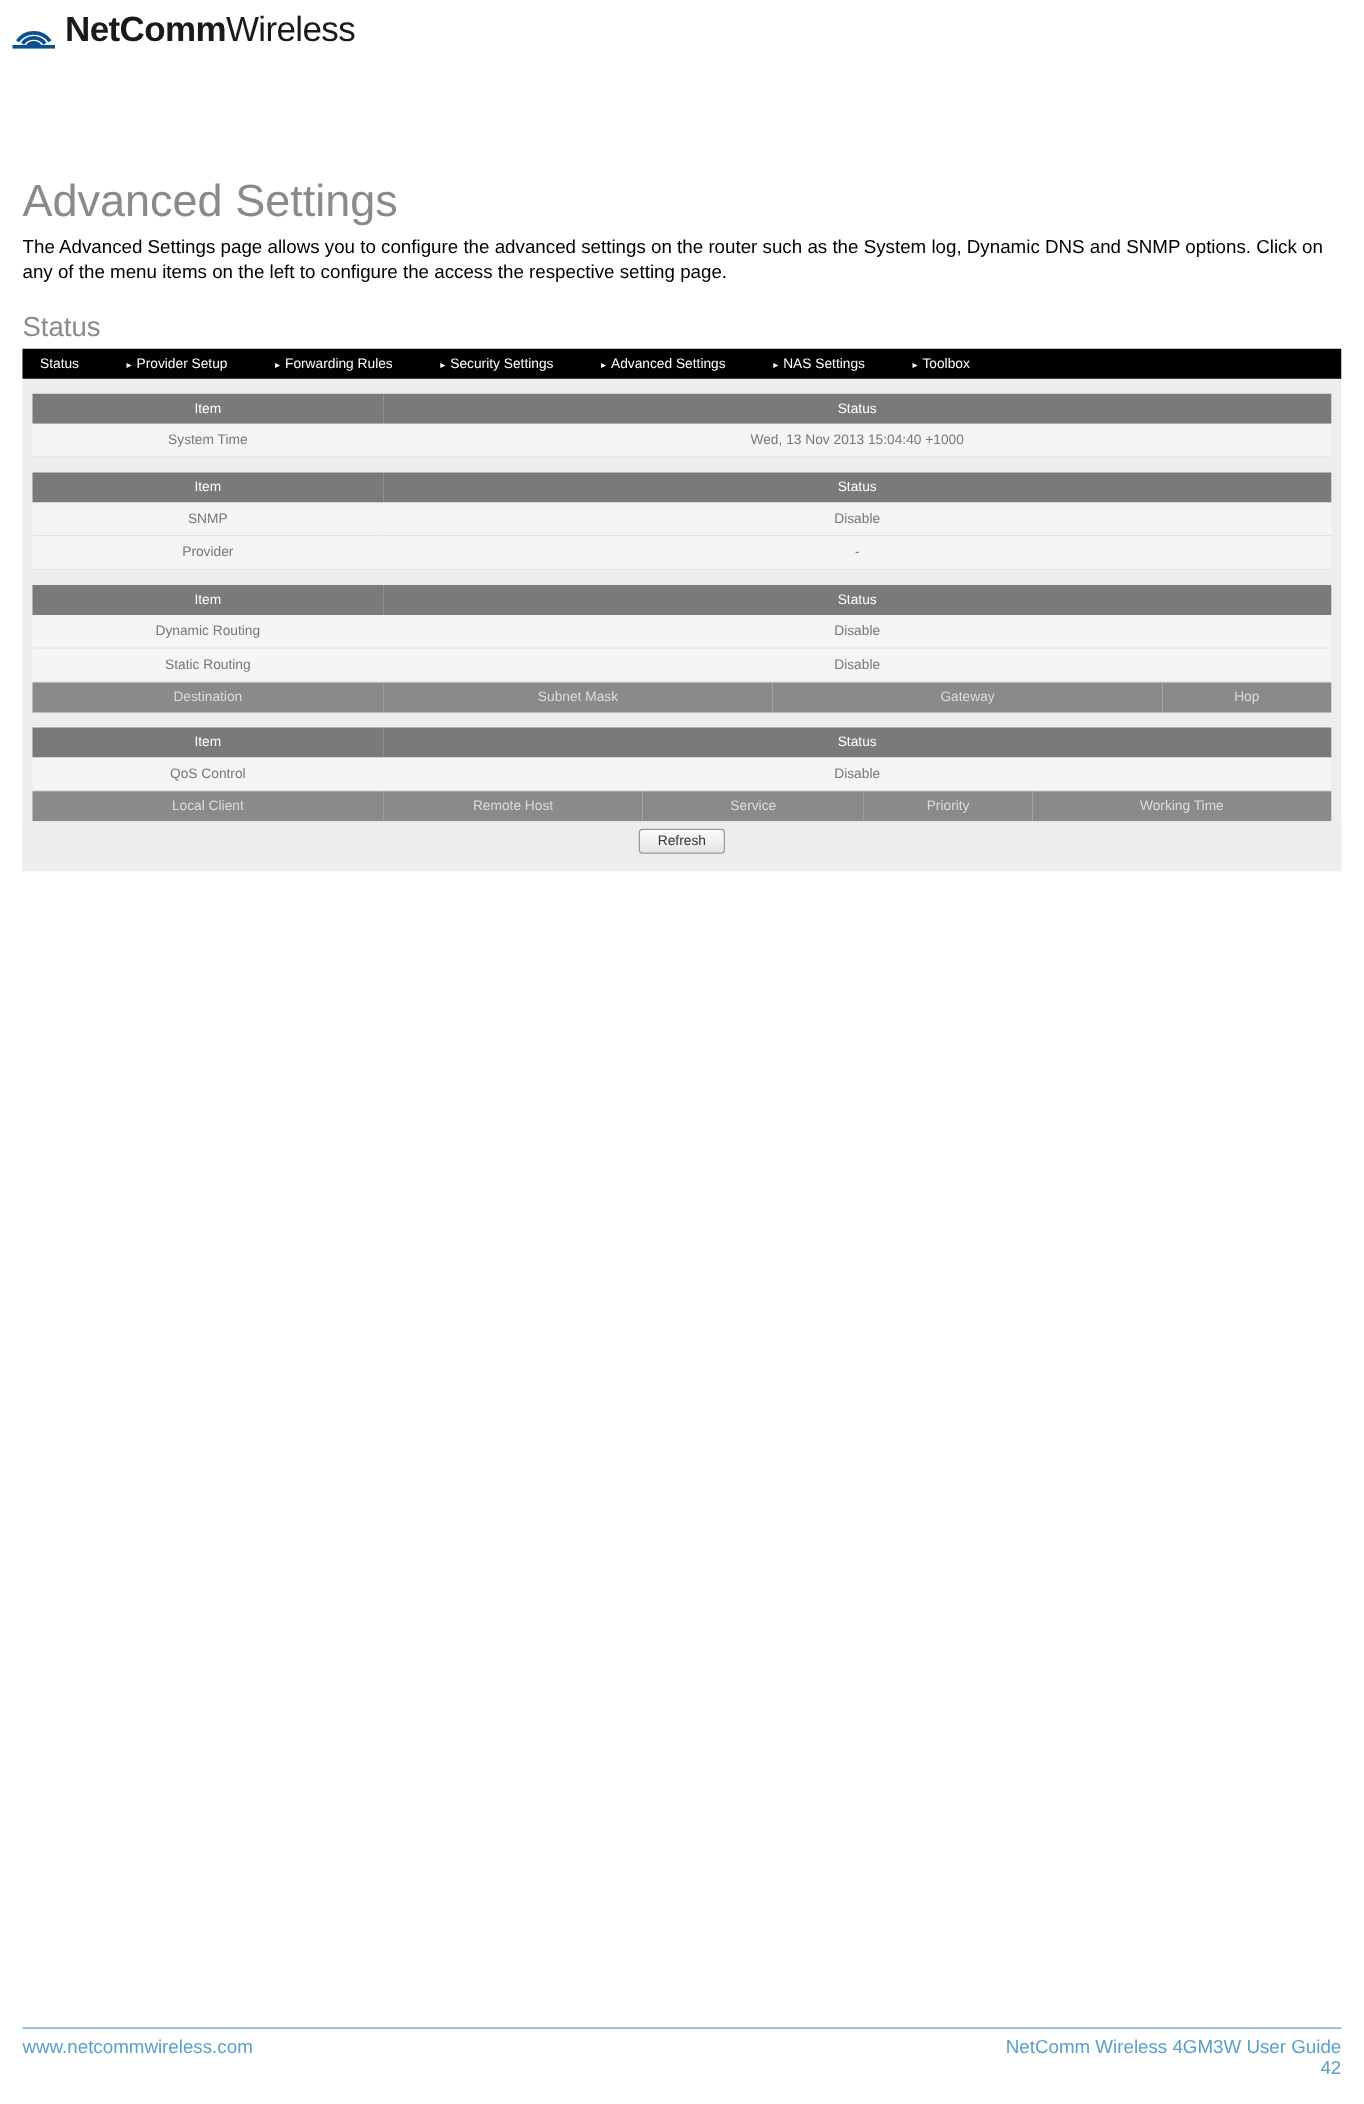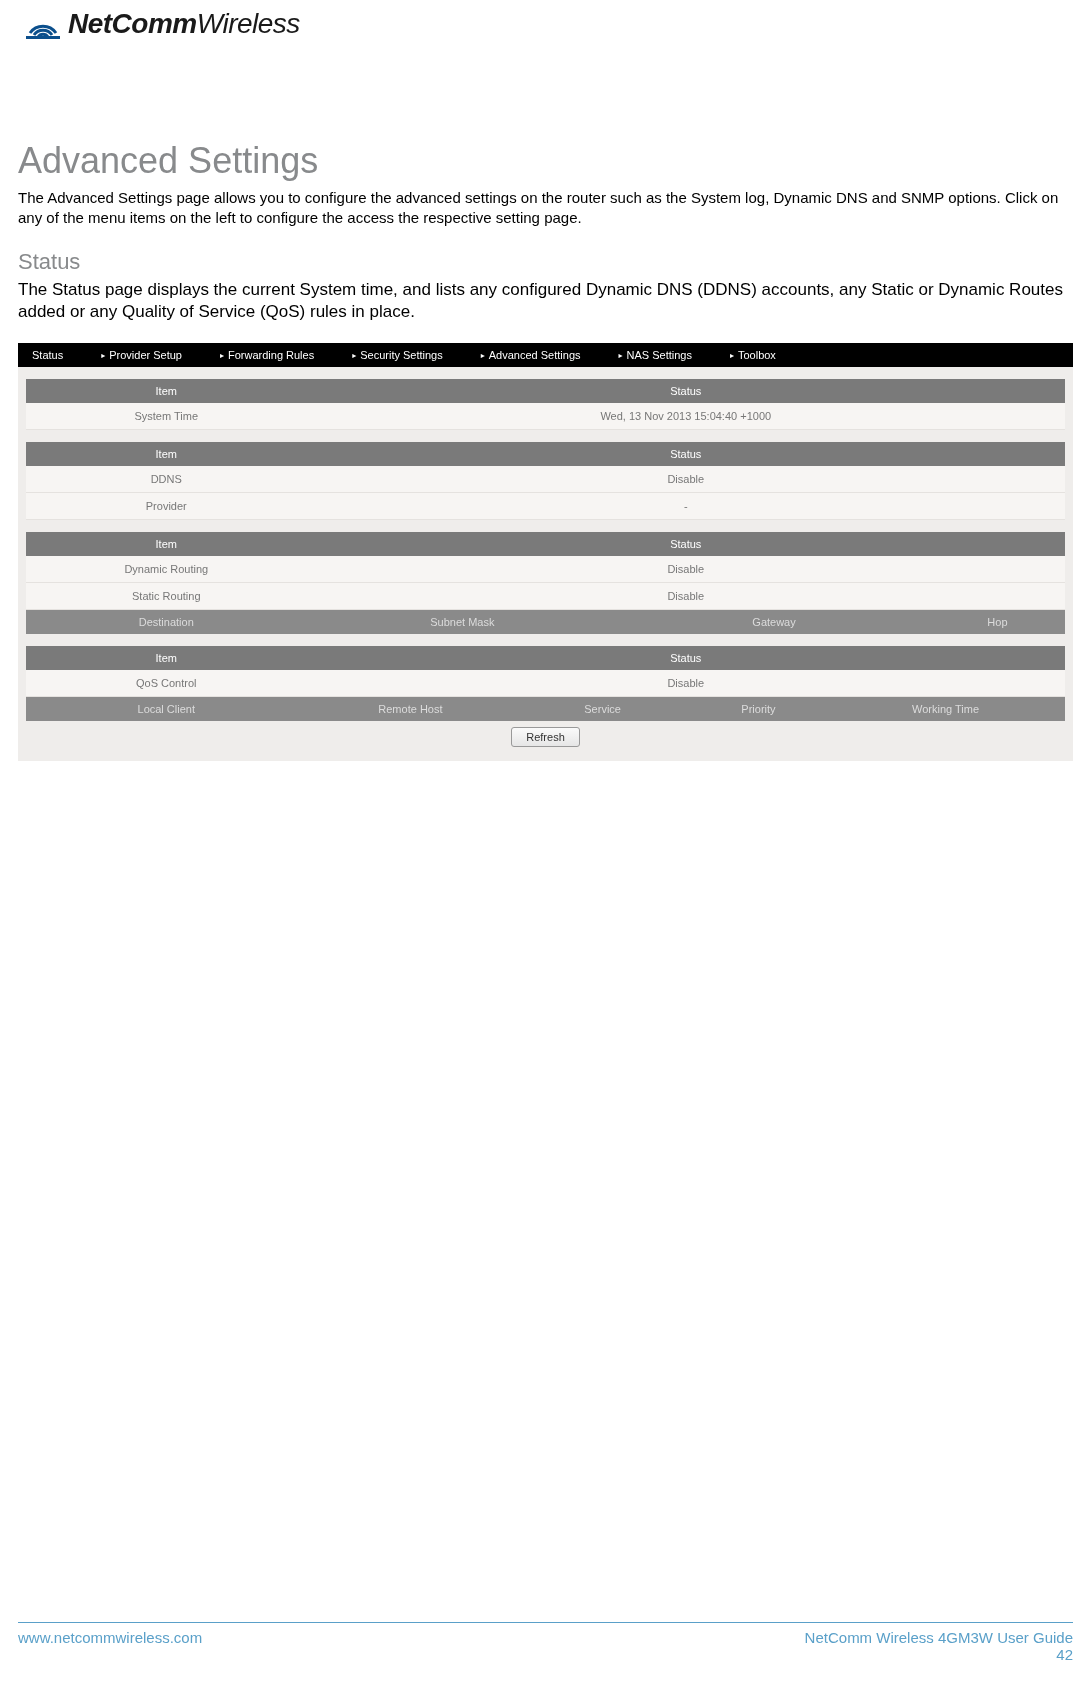--- a/index.html
+++ b/index.html
@@ -7,24 +7,23 @@
     font-family: Arial, Helvetica, sans-serif;
     width: 1091px;
     height: 1683px;
     background: #fff;
     position: relative;
     color: #000;
   }
   .page-header {
     position: absolute;
     top: 8px;
-    left: 24px;
+    left: 8px;
     display: flex;
     align-items: center;
-    font-style: italic;
   }
   .logo-icon svg { display: block; }
   .logo-text { margin-left: 6px; font-size: 28px; letter-spacing: -0.5px; color: #1a1a1a; font-weight: 400; }
   .logo-text strong { font-weight: 700; }
 
   .content {
     position: absolute;
     top: 140px;
     left: 18px;
     right: 18px;
@@ -152,21 +151,20 @@
   <span class="logo-text">
     <strong>NetComm</strong><span>Wireless</span>
   </span>
 </div>
 
 <div class="content">
   <h1 class="title">Advanced Settings</h1>
   <p class="intro">The Advanced Settings page allows you to configure the advanced settings on the router such as the System log, Dynamic DNS and SNMP options. Click on any of the menu items on the left to configure the access the respective setting page.</p>
 
   <h2 class="subtitle">Status</h2>
-  <p class="subintro">The Status page displays the current System time, and lists any configured Dynamic DNS (DDNS) accounts, any Static or Dynamic Routes added or any Quality of Service (QoS) rules in place.</p>
 
   <div class="router-ui">
     <div class="nav">
       <div class="nav-item">
           <span>Status</span>
         </div>
       <div class="nav-item">
           <span class="nav-tri">▸</span>
           <span>Provider Setup</span>
         </div>
@@ -207,21 +205,21 @@
       </tbody>
         </table>
 
       <table class="tbl">
         <tbody>
             <tr>
           <th class="col-item">Item</th>
           <th>Status</th>
         </tr>
         <tr>
-          <td class="col-item">DDNS</td>
+          <td class="col-item">SNMP</td>
           <td>Disable</td>
         </tr>
         <tr>
           <td class="col-item">Provider</td>
           <td>-</td>
         </tr>
       </tbody>
         </table>
 
       <table class="tbl">

